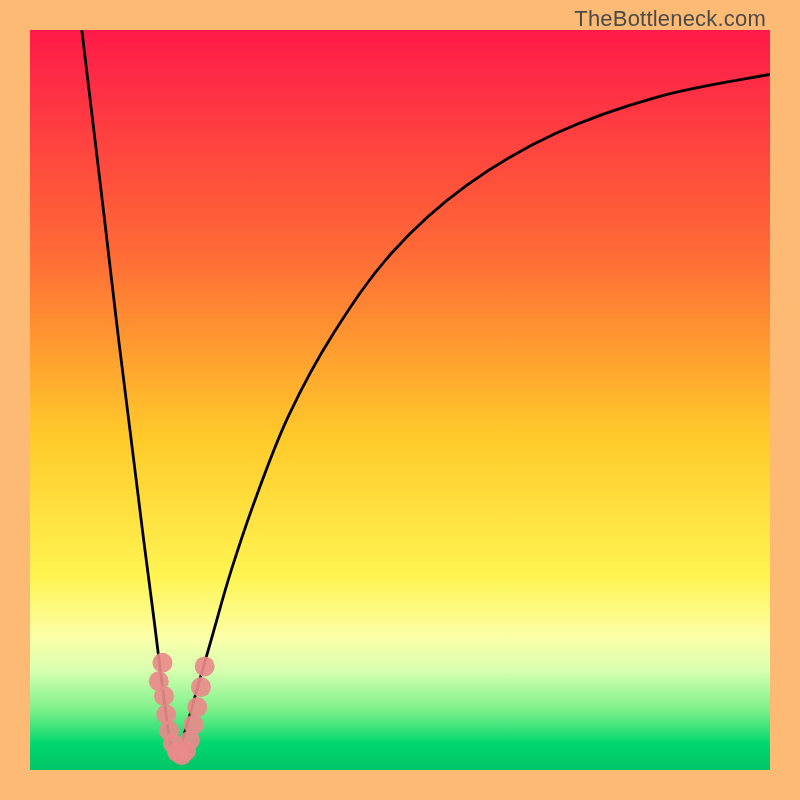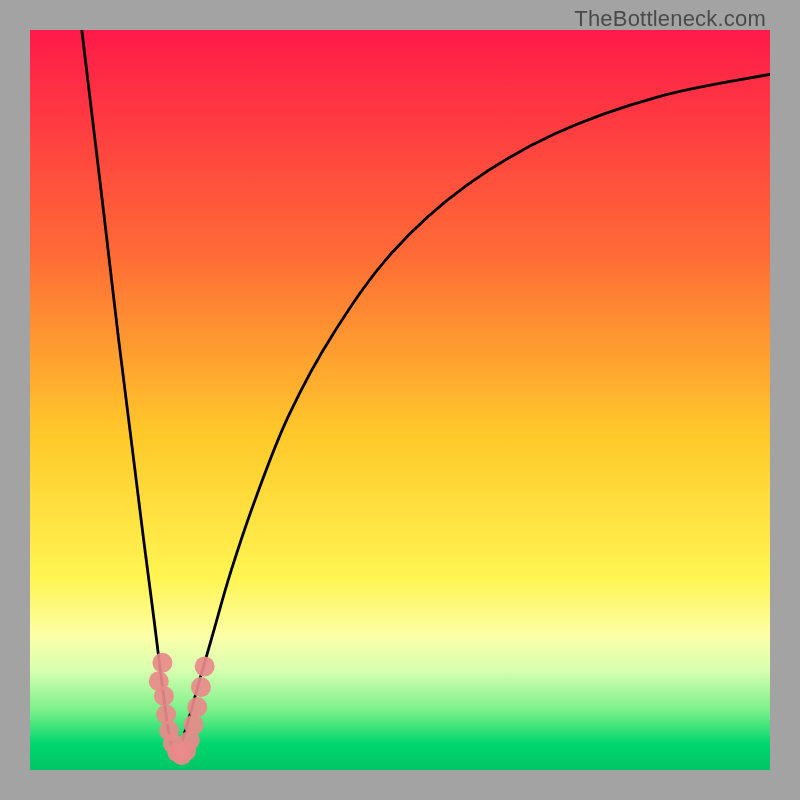--- a/index.html
+++ b/index.html
@@ -1,21 +1,21 @@
 <!DOCTYPE html>
 <html><head>
 <meta charset="utf-8">
 <style>
   * { margin: 0; padding: 0; box-sizing: border-box; }
   html, body { width: 800px; height: 800px; overflow: hidden; background: #000; }
   .frame {
     position: relative;
     width: 800px;
     height: 800px;
-    background: #a3a3a3;
+    background: #fdba74;
   }
   .plot-area {
     position: absolute;
     left: 30px;
     top: 30px;
     width: 740px;
     height: 740px;
     overflow: hidden;
   }
   .gradient-bg {

